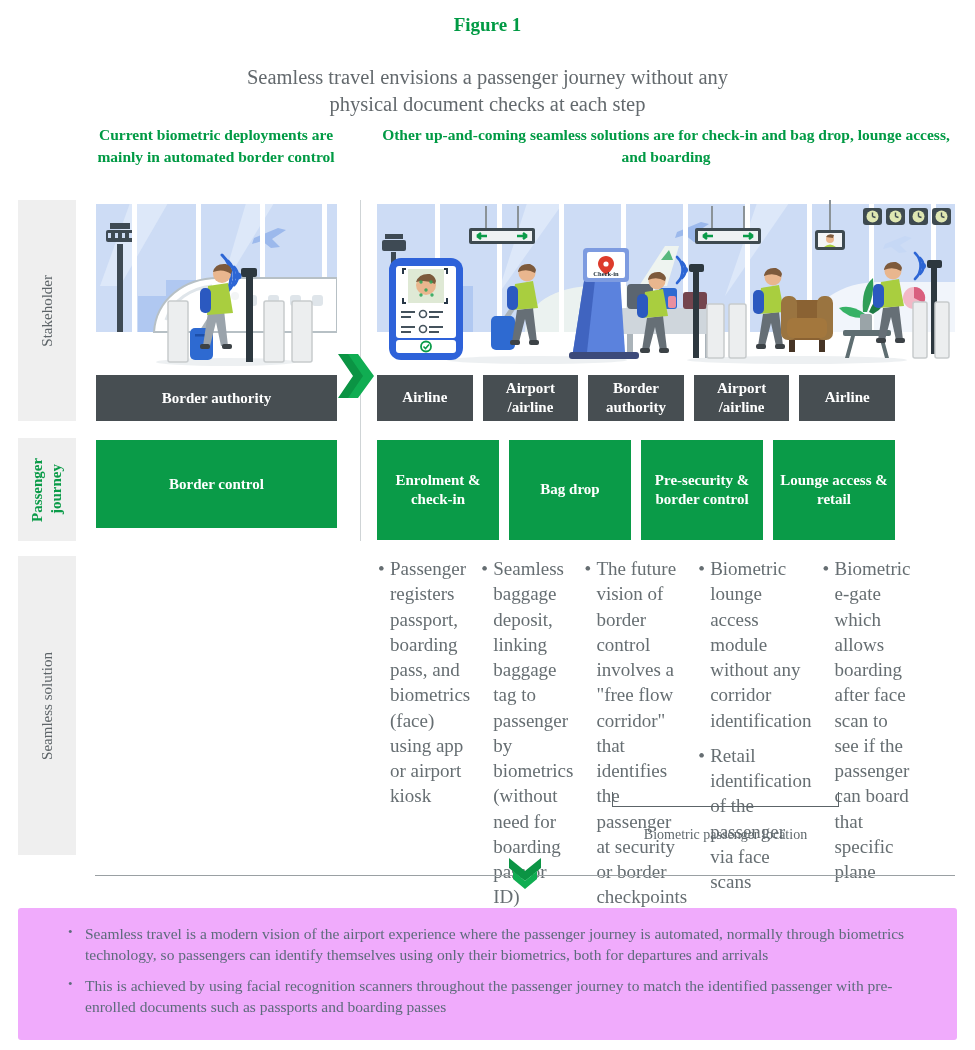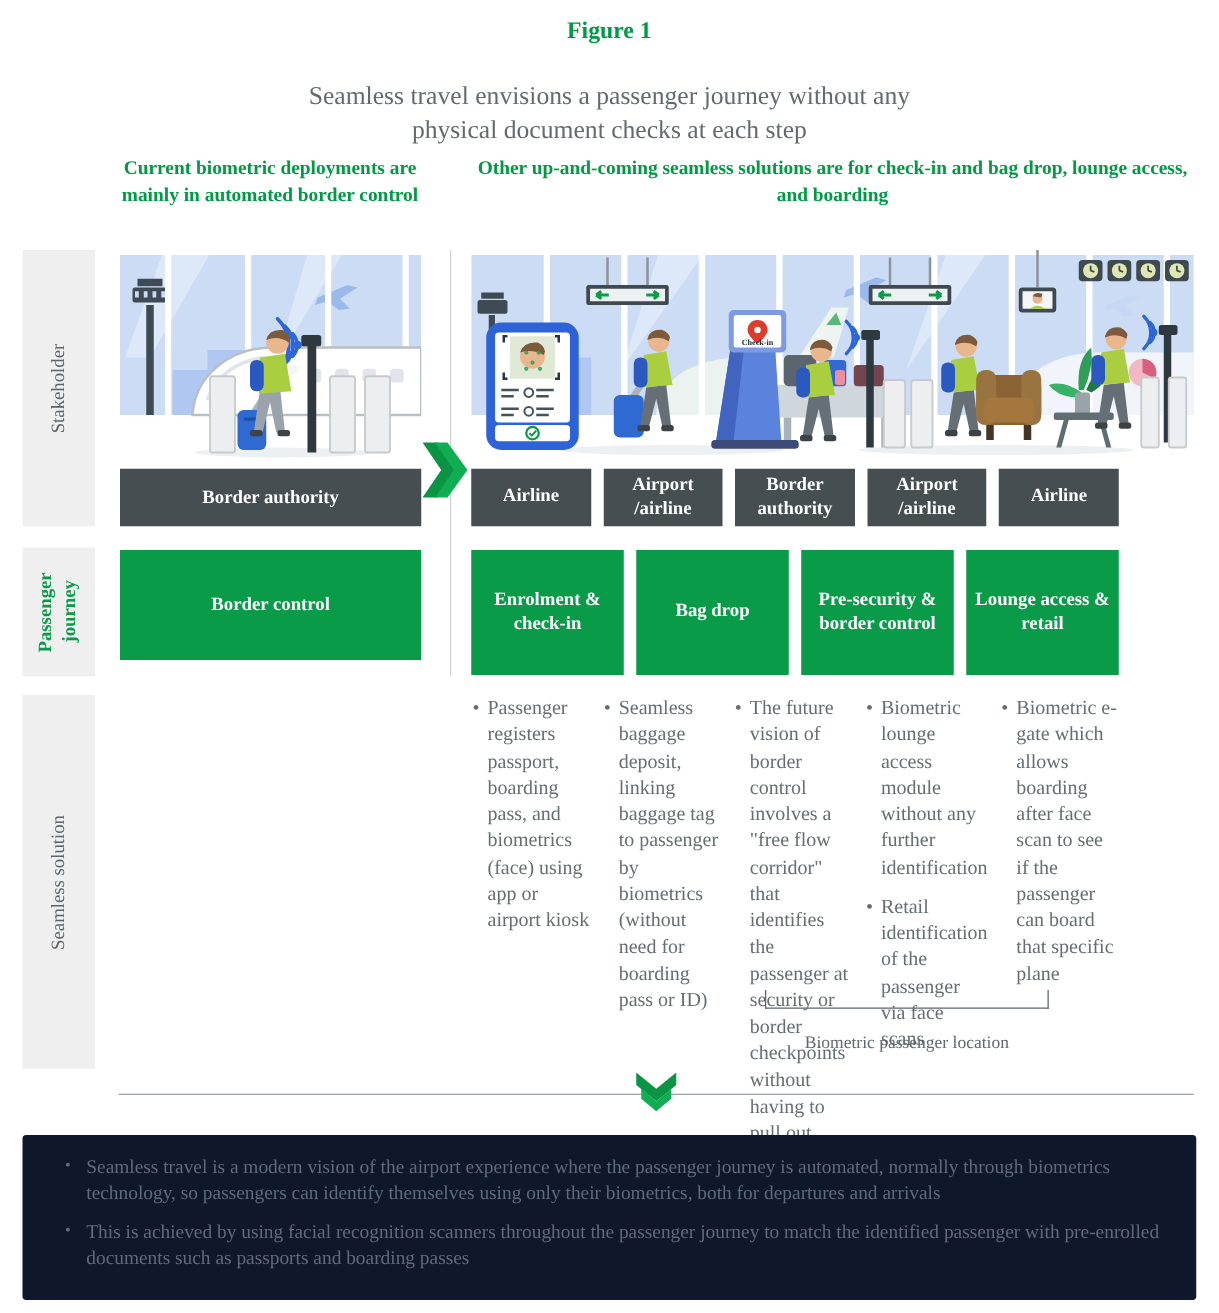--- a/index.html
+++ b/index.html
@@ -42,38 +42,38 @@
        color:#ffffff;font-weight:bold;font-size:15px;line-height:1.3;
        padding:3px 5px;box-sizing:border-box;}
   .dark{background:#474e52;}
   .green{background:#0a9b48;}
 
   .box-left{position:absolute;left:96px;width:241px;display:flex;align-items:center;
             justify-content:center;color:#fff;font-weight:bold;font-size:15px;}
   #stake-left{top:375px;height:46px;}
   #journey-left{top:440px;height:88px;}
 
-  .bullets{list-style:none;margin:0;padding:0;color:#666e72;font-size:16px;line-height:1.33;}
+  .bullets{list-style:none;margin:0;padding:0;color:#666e72;font-size:19px;line-height:1.33;}
   .bullets li{position:relative;padding-left:13px;margin-bottom:10px;}
   .bullets li::before{content:"\2022";position:absolute;left:1px;top:0;}
   #left-bullets-wrap{position:absolute;left:100px;top:558px;width:250px;}
   #left-bullets-wrap .bullets{font-size:14px;}
   .sol-col{flex:1;}
 
   .bracket{position:absolute;left:612px;top:792px;width:227px;height:15px;
            border-left:1.5px solid #5c6468;border-right:1.5px solid #5c6468;
            border-bottom:1.5px solid #5c6468;box-sizing:border-box;}
   .bracket-label{position:absolute;left:600px;top:827px;width:251px;text-align:center;
                  color:#5f686c;font-size:14px;white-space:nowrap;}
 
   .divider{position:absolute;left:95px;top:875px;width:860px;height:1px;background:#9aa0a3;}
   .chev-down{position:absolute;left:507px;top:858px;width:36px;height:36px;}
 
   .summary{position:absolute;left:18px;top:908px;width:939px;box-sizing:border-box;
-           background:#0f172a;border-radius:3px;padding:15px 26px 13px 32px;}
+           background:#f0abfc;border-radius:3px;padding:15px 26px 13px 48px;}
   .summary ul{list-style:none;margin:0;padding:0;color:#5d6b7c;font-size:15.5px;line-height:1.38;}
   .summary li{position:relative;padding-left:19px;margin-bottom:9px;}
   .summary li::before{content:"\2022";position:absolute;left:2px;top:0;font-size:13px;}
 </style>
 </head>
 <body>
 
 <div class="page">
 
   <div class="fig-label">Figure 1</div>
@@ -370,21 +370,21 @@
           <li>Seamless baggage deposit, linking baggage tag to passenger by biometrics (without need for boarding pass or ID)</li>
         </ul>
       </div>
       <div class="sol-col">
         <ul class="bullets">
           <li>The future vision of border control involves a "free flow corridor" that identifies the passenger at security or border checkpoints without having to pull out passport</li>
         </ul>
       </div>
       <div class="sol-col">
         <ul class="bullets">
-          <li>Biometric lounge access module without any further identification</li>
+          <li>Biometric lounge access module without any corridor identification</li>
           <li>Retail identification of the passenger via face scans</li>
         </ul>
       </div>
       <div class="sol-col">
         <ul class="bullets">
           <li>Biometric e-gate which allows boarding after face scan to see if the passenger can board that specific plane</li>
         </ul>
       </div>
     </div>
 

